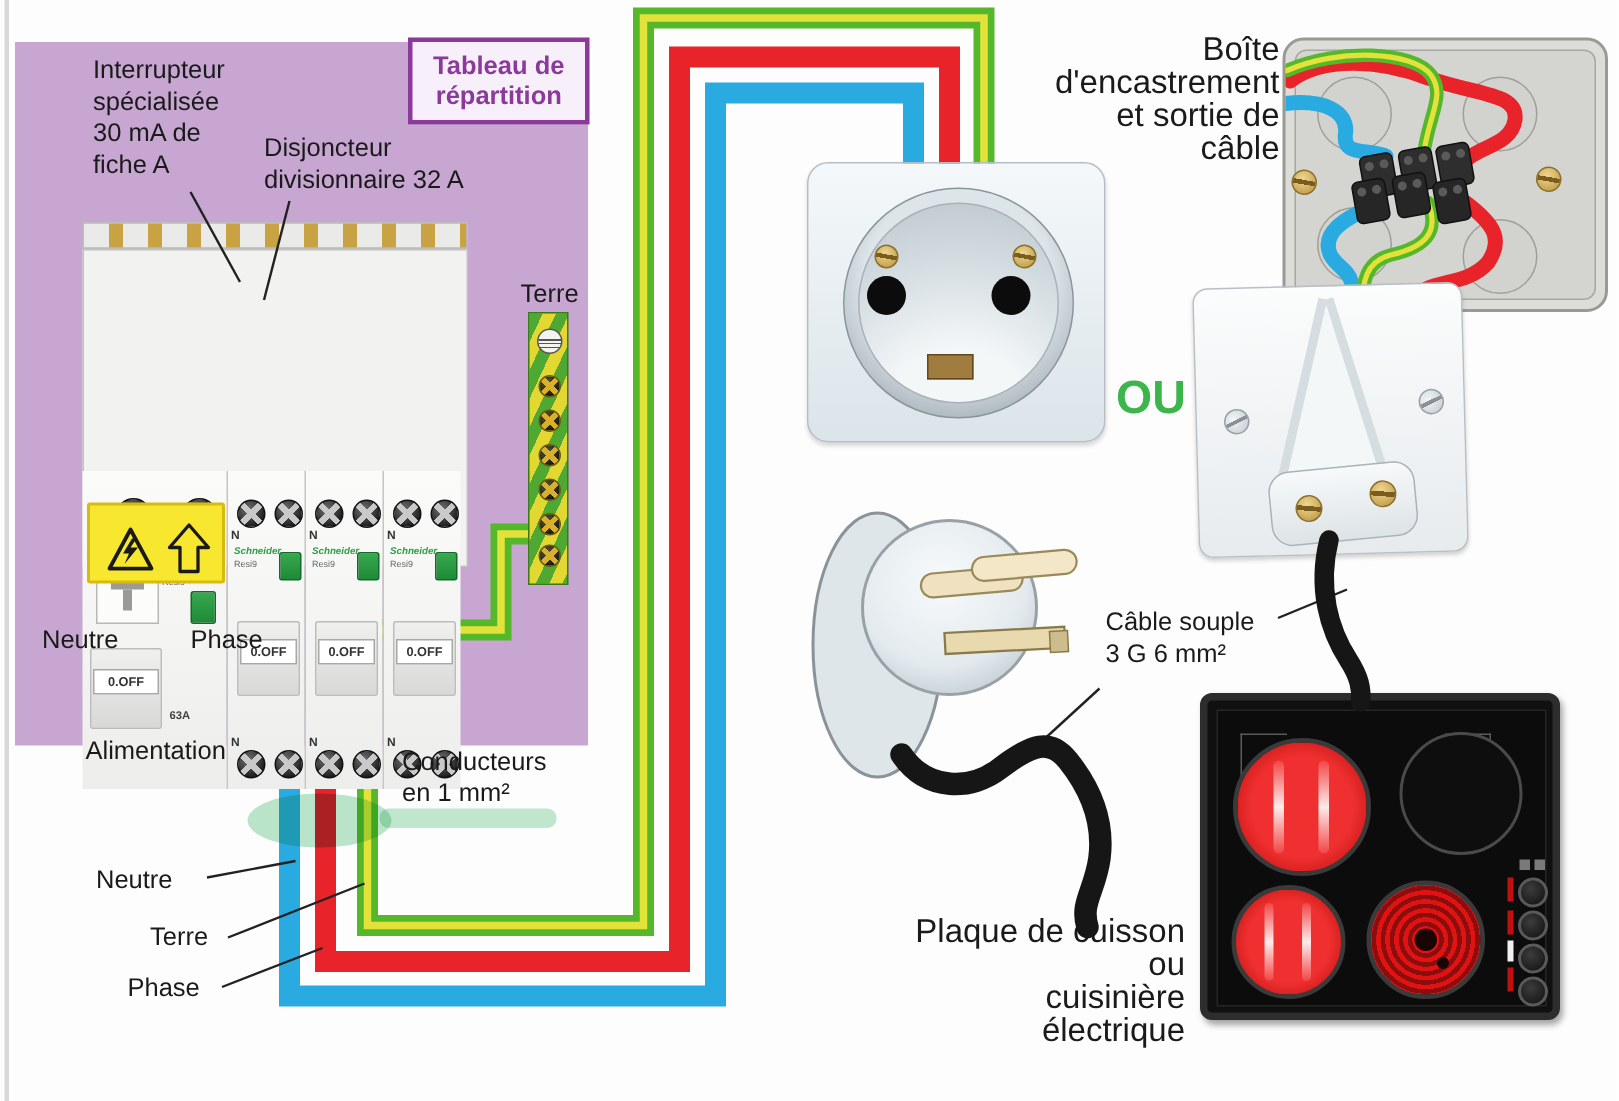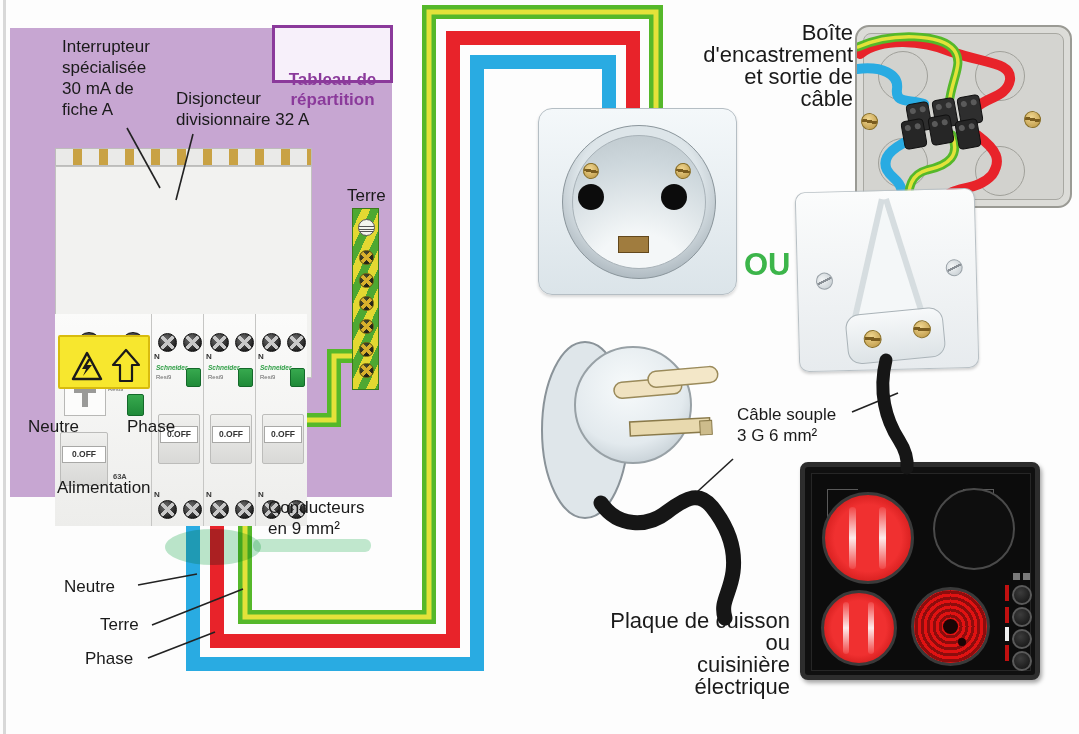--- a/index.html
+++ b/index.html
@@ -59,21 +59,21 @@
     <rect x="130" y="383" width="14" height="30" fill="#f4907e"></rect>
 
     <polygon points="106,437 82,463 131,463" fill="#e8232a"></polygon>
 
     <rect x="253" y="539" width="118" height="13" rx="6" fill="#8fd6a8" opacity="0.55" style="mix-blend-mode:multiply;"></rect>
     <ellipse cx="213" cy="547" rx="48" ry="18" fill="#8fd6a8" opacity="0.6" style="mix-blend-mode:multiply;"></ellipse>
   </svg>
 
   <div class="abs" style="left:272px;top:25px;width:121px;height:58px;background:#f7f0fa;border:3px solid #8b3a9b;
               box-sizing:border-box;text-align:center;padding-top:6px;">
-    <div style="font-size:17px;line-height:20px;font-weight:bold;color:#8b3a9b;margin-top:36px;">
+    <div style="font-size:17px;line-height:20px;font-weight:bold;color:#8b3a9b;">
       <div>Tableau de</div>
       <div>répartition</div>
     </div>
   </div>
 
   <div class="abs" style="left:55px;top:148px;width:257px;height:230px;">
 
     <div class="abs" style="left:0;top:0;width:257px;height:18px;border:1px solid #bdbdbb;box-sizing:border-box;
                 background:repeating-linear-gradient(90deg,#eaeae8 0 17px,#c9a244 17px 26px);"></div>
 
@@ -305,25 +305,25 @@
     <div>30 mA de</div>
     <div>fiche A</div>
   </div>
   <div class="lbl" style="left:176px;top:88px;">
     <div>Disjoncteur</div>
     <div>divisionnaire 32 A</div>
   </div>
   <div class="lbl" style="left:347px;top:185px;">Terre</div>
   <div class="lbl" style="left:28px;top:416px;">Neutre</div>
   <div class="lbl" style="left:127px;top:416px;">Phase</div>
-  <div class="lbl" style="left:57px;top:477px;">Alimentation</div>
+  <div class="lbl" style="left:57px;top:490px;">Alimentation</div>
 
   <div class="lbl" style="left:268px;top:497px;">
     <div>Conducteurs</div>
-    <div>en 9 mm²</div>
+    <div>en 1 mm²</div>
   </div>
   <div class="lbl" style="left:64px;top:576px;">Neutre</div>
   <div class="lbl" style="left:100px;top:614px;">Terre</div>
   <div class="lbl" style="left:85px;top:648px;">Phase</div>
 
   <div class="lbl bold" style="left:744px;top:254px;font-size:31px;color:#3cb54a;">OU</div>
 
   <div class="lbl lbl2" style="left:688px;top:22px;width:165px;text-align:right;white-space:normal;">
     <div>Boîte</div>
     <div>d'encastrement</div>

